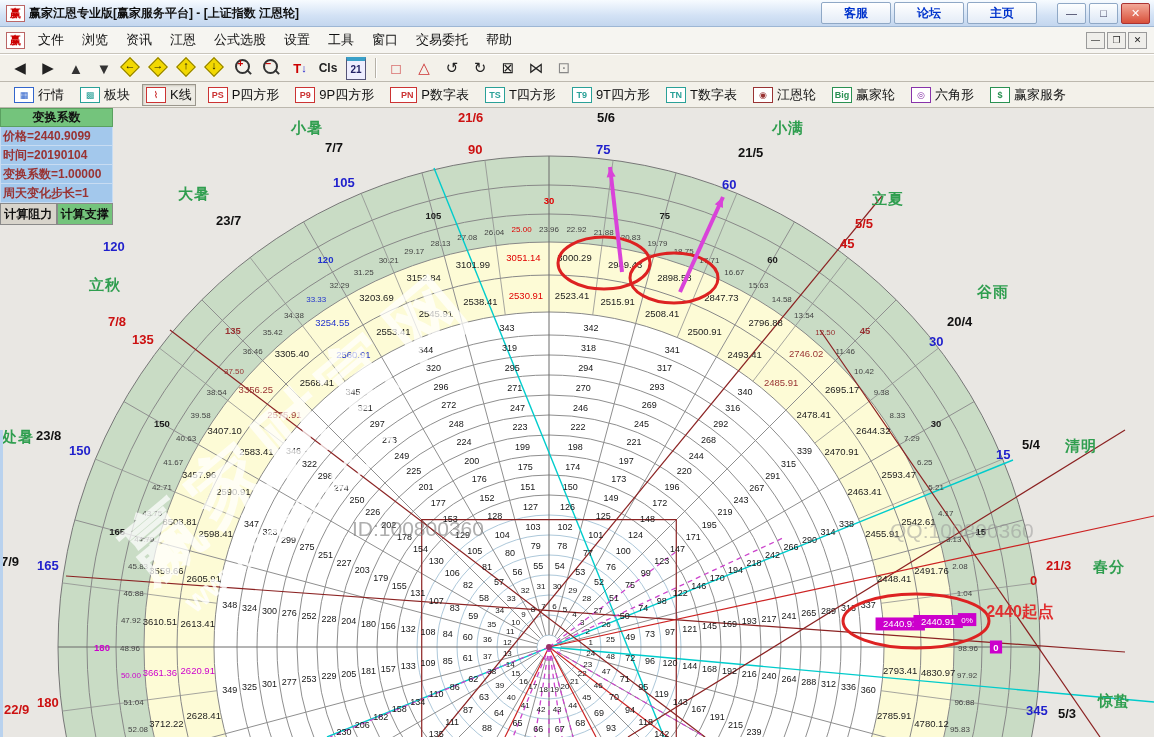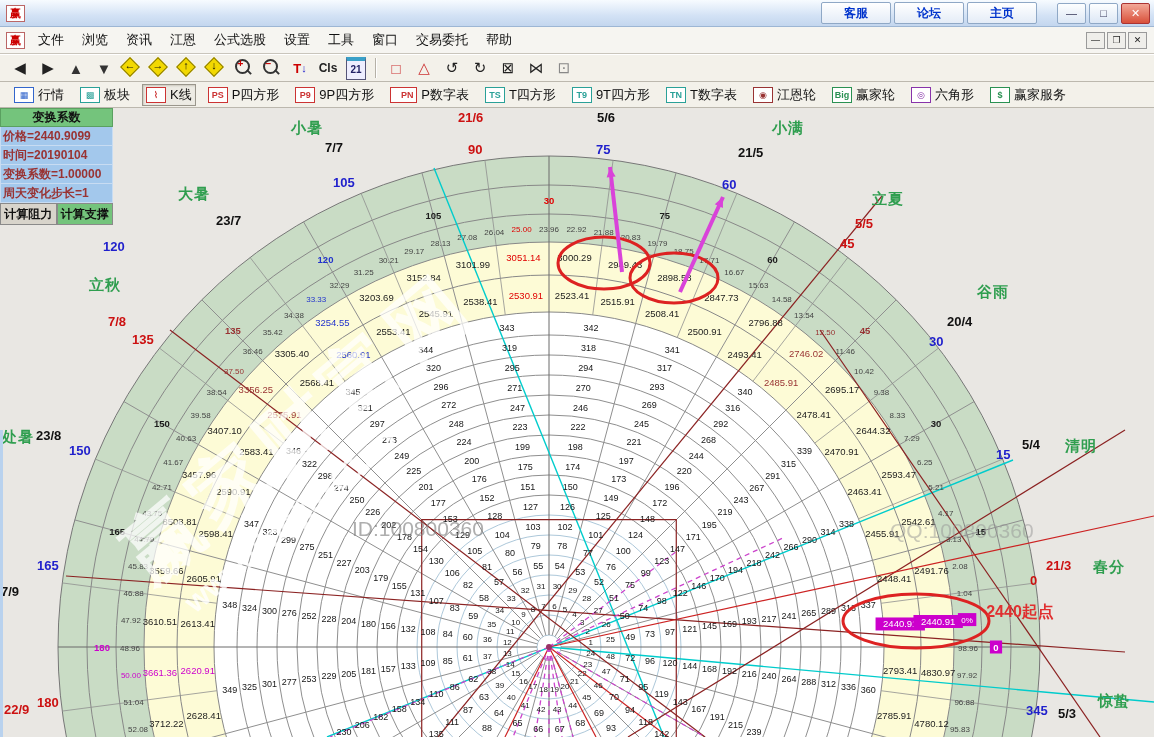--- a/index.html
+++ b/index.html
@@ -71,20 +71,21 @@
   .ip-btn.green{background:#74c47c;}
   .frame-left{position:absolute;left:0;top:430px;width:3px;height:307px;background:#b9d2ee;z-index:6;}
 </style>
 </head>
 <body>
 
 <div id="app">
 
   <div class="titlebar">
     <div class="applogo">赢</div>
+    <div class="title-text">赢家江恩专业版[赢家服务平台] - [上证指数 江恩轮]</div>
     <div class="titlebar-right">
       <div class="quickbtn">客服</div>
       <div class="quickbtn">论坛</div>
       <div class="quickbtn">主页</div>
       <div style="width:14px"></div>
       <div class="winbtn">—</div>
       <div class="winbtn">□</div>
       <div class="winbtn close">✕</div>
     </div>
   </div>
@@ -943,21 +944,21 @@
         <div class="olabel ol-b" style="left: 333px; top: 67px;">105</div>
         <div class="olabel ol-g" style="left: 178px; top: 77px;">大暑</div>
         <div class="olabel ol-d" style="left: 216px; top: 105px;">23/7</div>
         <div class="olabel ol-b" style="left: 103px; top: 131px;">120</div>
         <div class="olabel ol-g" style="left: 89px; top: 168px;">立秋</div>
         <div class="olabel ol-r" style="left: 108px; top: 206px;">7/8</div>
         <div class="olabel ol-r" style="left: 132px; top: 224px;">135</div>
         <div class="olabel ol-g" style="left: 2px; top: 320px;">处暑</div>
         <div class="olabel ol-d" style="left: 36px; top: 320px;">23/8</div>
         <div class="olabel ol-b" style="left: 69px; top: 335px;">150</div>
-        <div class="olabel ol-d" style="left: 1px; top: 476px;">7/9</div>
+        <div class="olabel ol-d" style="left: 1px; top: 446px;">7/9</div>
         <div class="olabel ol-b" style="left: 37px; top: 450px;">165</div>
         <div class="olabel ol-r" style="left: 4px; top: 594px;">22/9</div>
         <div class="olabel ol-r" style="left: 37px; top: 587px;">180</div>
       </div>
   </div>
 
   <div id="info-panel">
     <div class="ip-title">变换系数</div>
     <div class="ip-row">价格=2440.9099</div>
     <div class="ip-row">时间=20190104</div>

